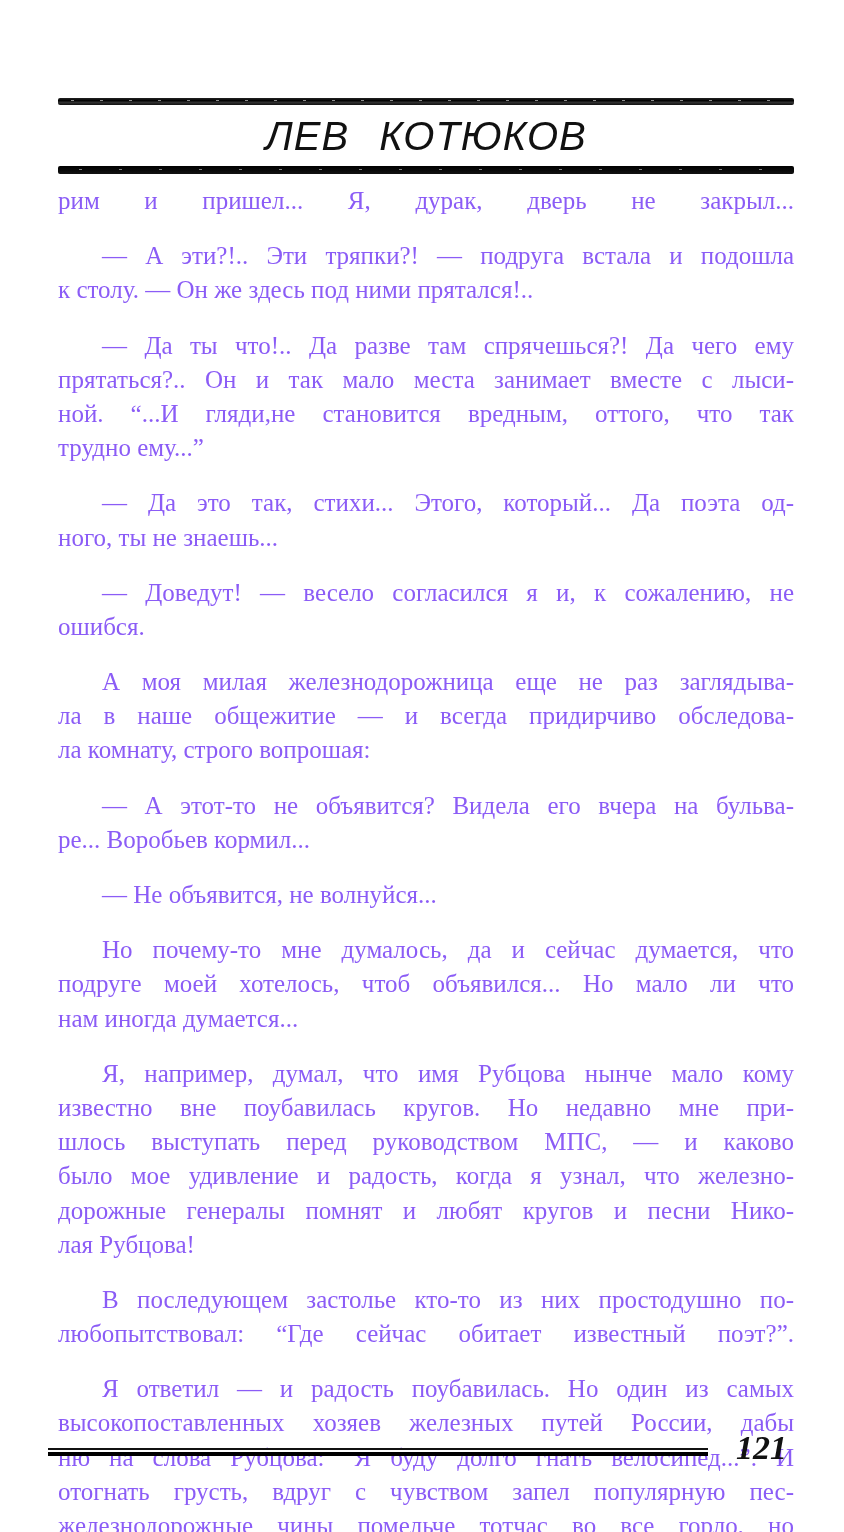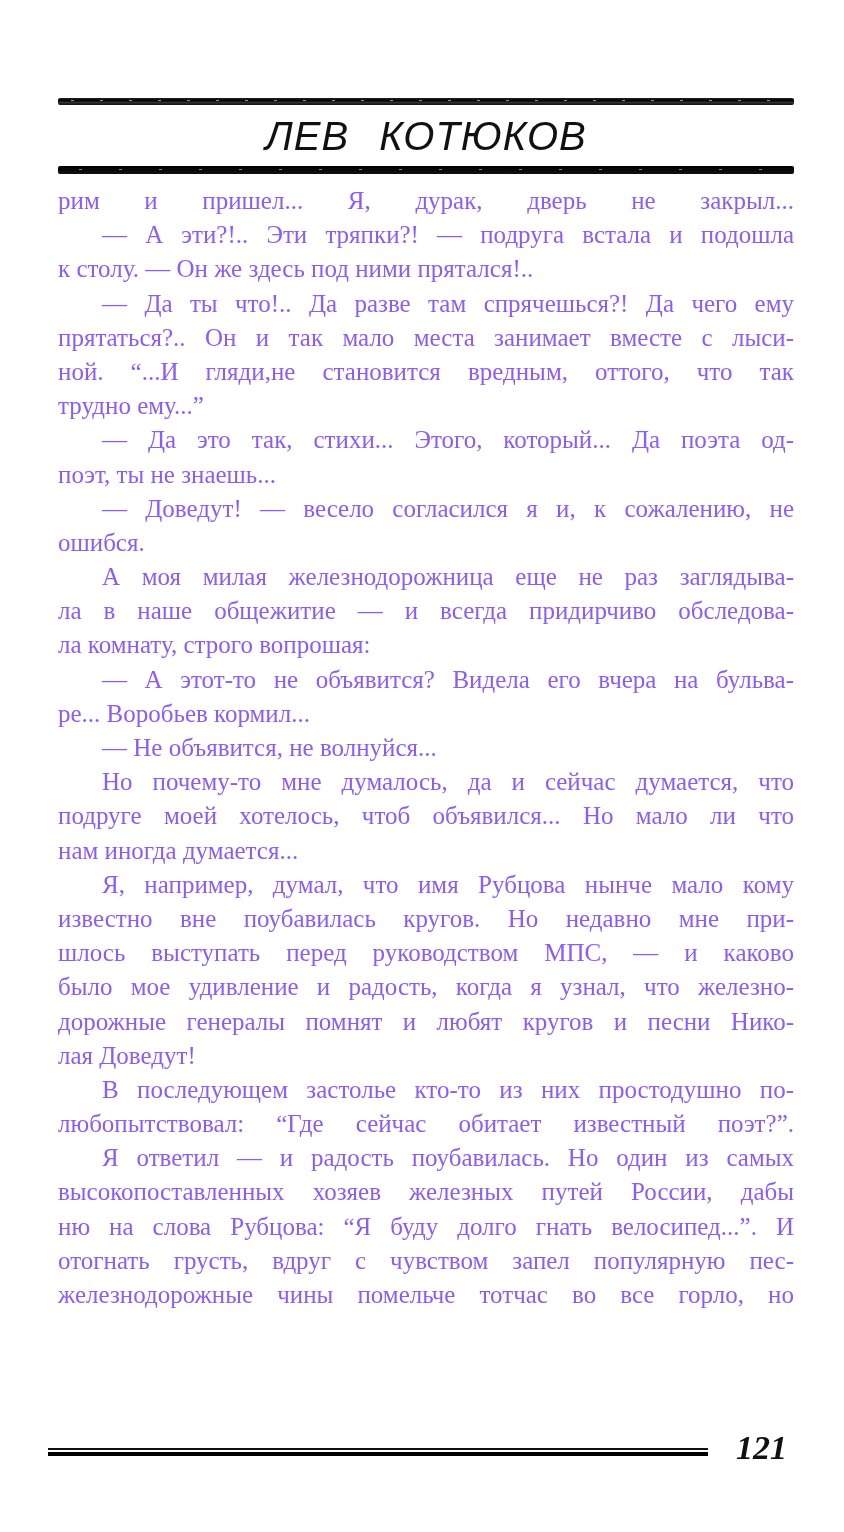--- a/index.html
+++ b/index.html
@@ -78,59 +78,59 @@
       line-height: 34.2px;
       color: #8b5cf6;
     }
     .line {
       display: block;
       white-space: nowrap;
       text-align: justify;
       text-align-last: justify;
       height: 34.2px;
     }
-    .line.indent { padding-left: 44px; }
+    .line.indent { padding-left: 44px; margin-top: 21px; }
     .line.last { text-align-last: left; }
   </style>
 </head>
 <body>
 
 <div class="page">
 
   <div class="rule rule-top"></div>
   <div class="running-head">ЛЕВ   КОТЮКОВ</div>
   <div class="rule rule-mid"></div>
 
   <div class="body-text">
     <span class="line">рим и пришел... Я, дурак, дверь не закрыл...</span>
     <span class="line indent">— А эти?!.. Эти тряпки?!  — подруга  встала и подошла</span>
     <span class="line last">к столу. — Он же здесь под ними прятался!..</span>
     <span class="line indent">— Да ты что!.. Да разве там спрячешься?! Да чего ему</span>
     <span class="line">прятаться?.. Он и так мало места занимает вместе с лыси-</span>
     <span class="line">ной. “...И гляди,не становится вредным, оттого, что так</span>
     <span class="line last">трудно ему...”</span>
     <span class="line indent">— Да  это так, стихи... Этого, который... Да поэта од-</span>
-    <span class="line last">поэт, ты не знаешь...</span>
+    <span class="line last">ного, ты не знаешь...</span>
     <span class="line indent">— Доведут!  — весело согласился я  и, к сожалению, не</span>
     <span class="line last">ошибся.</span>
     <span class="line indent">А моя милая железнодорожница еще не раз заглядыва-</span>
     <span class="line">ла  в наше общежитие  — и всегда придирчиво обследова-</span>
     <span class="line last">ла комнату, строго вопрошая:</span>
     <span class="line indent">— А этот-то не объявится? Видела его вчера на бульва-</span>
     <span class="line last">ре... Воробьев кормил...</span>
     <span class="line indent last">— Не объявится, не волнуйся...</span>
     <span class="line indent">Но почему-то мне думалось, да и сейчас думается, что</span>
     <span class="line">подруге моей хотелось, чтоб объявился... Но мало ли что</span>
     <span class="line last">нам  иногда думается...</span>
     <span class="line indent">Я, например, думал, что имя Рубцова нынче мало кому</span>
     <span class="line">известно вне поубавилась кругов. Но недавно мне при-</span>
     <span class="line">шлось выступать перед руководством МПС,  — и каково</span>
     <span class="line">было мое удивление и радость, когда я узнал, что железно-</span>
     <span class="line">дорожные генералы помнят и любят кругов и песни Нико-</span>
-    <span class="line last">лая Доведут!</span>
+    <span class="line last">лая Рубцова!</span>
     <span class="line indent">В последующем застолье кто-то из них простодушно по-</span>
     <span class="line">любопытствовал: “Где сейчас обитает известный поэт?”.</span>
     <span class="line indent">Я ответил — и радость поубавилась. Но один из самых</span>
     <span class="line">высокопоставленных хозяев железных путей России, дабы</span>
     <span class="line">ню на слова Рубцова: “Я буду долго гнать велосипед...”. И</span>
     <span class="line">отогнать грусть, вдруг с чувством запел популярную пес-</span>
     <span class="line">железнодорожные чины помельче тотчас во все горло, но</span>
   </div>
 
   <div class="rule rule-bottom"></div>

